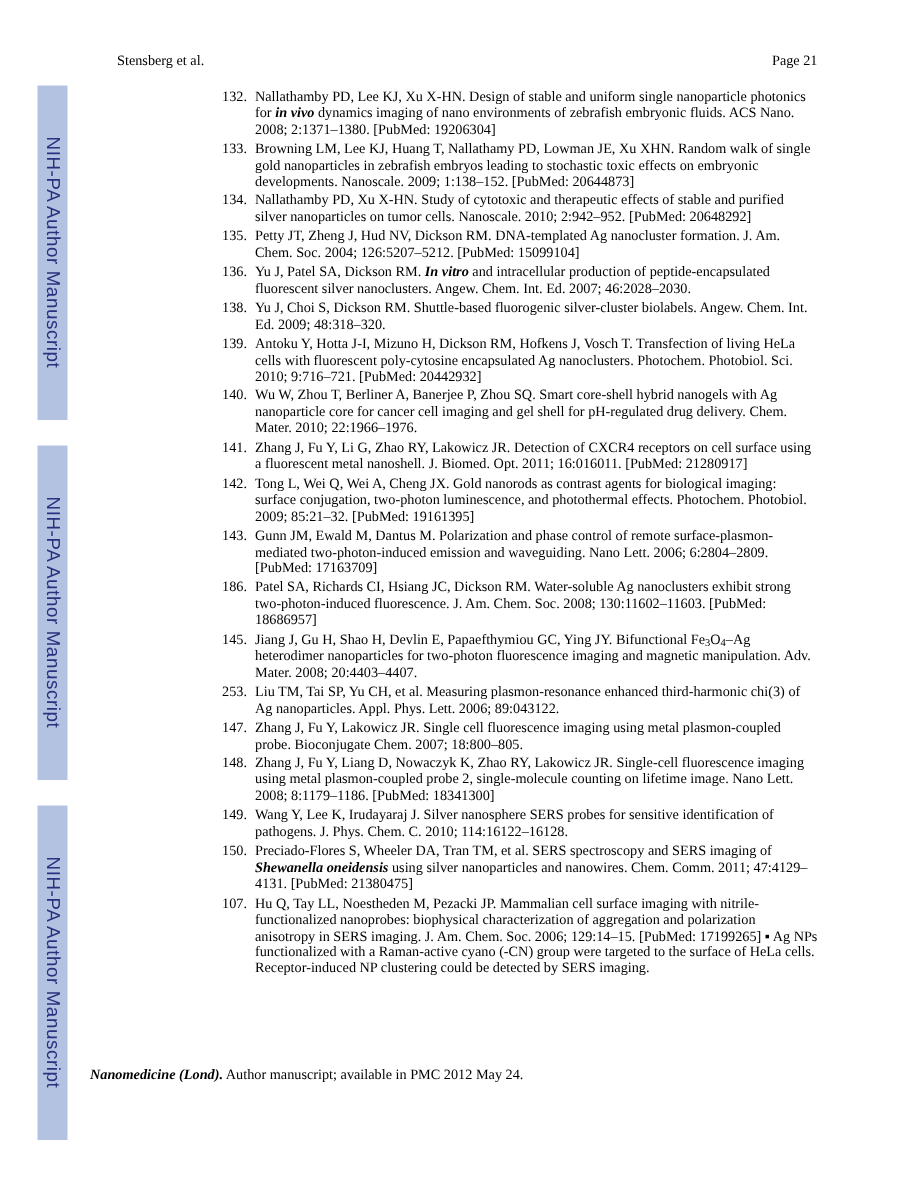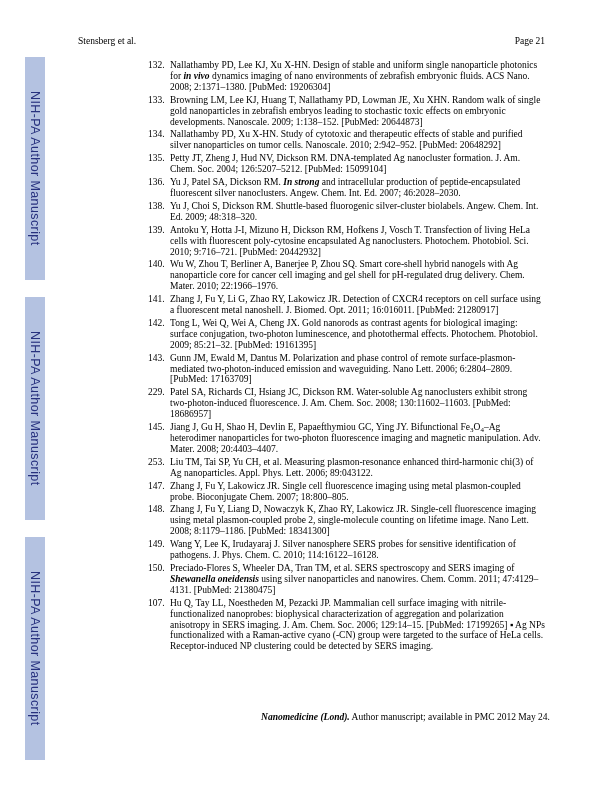--- a/index.html
+++ b/index.html
@@ -71,21 +71,21 @@
     flex: 1 1 auto;
   }
   .ref-text em, .footer-citation em { font-style: italic; font-weight: bold; }
   .ref-text sub { font-size: 7px; vertical-align: -1.5px; line-height: 0; }
   
   .page-footer {
     position: absolute;
     left: 60px;
     top: 712px;
     width: 490px;
-    text-align: right;
+    text-align: left;
     font-size: 9.5px;
   }
 </style>
 </head>
 <body>
 
 <div class="page">
 
   <div class="nihpa-bar bar1" style="background: rgb(180, 194, 225); color: rgb(39, 49, 126);">
     <span class="bar-label">NIH-PA Author Manuscript</span>
@@ -117,21 +117,21 @@
         <span class="ref-text">Nallathamby PD, Xu X-HN. Study of cytotoxic and therapeutic effects of stable and purified silver nanoparticles on tumor cells. Nanoscale. 2010; 2:942–952. [PubMed: 20648292]</span>
       </div>
 
       <div class="ref-item">
         <span class="ref-num">135.</span>
         <span class="ref-text">Petty JT, Zheng J, Hud NV, Dickson RM. DNA-templated Ag nanocluster formation. J. Am. Chem. Soc. 2004; 126:5207–5212. [PubMed: 15099104]</span>
       </div>
 
       <div class="ref-item">
         <span class="ref-num">136.</span>
-        <span class="ref-text">Yu J, Patel SA, Dickson RM. <em>In strong</em> and intracellular production of peptide-encapsulated fluorescent silver nanoclusters. Angew. Chem. Int. Ed. 2007; 46:2028–2030.</span>
+        <span class="ref-text">Yu J, Patel SA, Dickson RM. <em>In vitro</em> and intracellular production of peptide-encapsulated fluorescent silver nanoclusters. Angew. Chem. Int. Ed. 2007; 46:2028–2030.</span>
       </div>
 
 
       <div class="ref-item">
         <span class="ref-num">138.</span>
         <span class="ref-text">Yu J, Choi S, Dickson RM. Shuttle-based fluorogenic silver-cluster biolabels. Angew. Chem. Int. Ed. 2009; 48:318–320.</span>
       </div>
 
       <div class="ref-item">
         <span class="ref-num">139.</span>
@@ -152,21 +152,21 @@
         <span class="ref-num">142.</span>
         <span class="ref-text">Tong L, Wei Q, Wei A, Cheng JX. Gold nanorods as contrast agents for biological imaging: surface conjugation, two-photon luminescence, and photothermal effects. Photochem. Photobiol. 2009; 85:21–32. [PubMed: 19161395]</span>
       </div>
 
       <div class="ref-item">
         <span class="ref-num">143.</span>
         <span class="ref-text">Gunn JM, Ewald M, Dantus M. Polarization and phase control of remote surface-plasmon-mediated two-photon-induced emission and waveguiding. Nano Lett. 2006; 6:2804–2809. [PubMed: 17163709]</span>
       </div>
 
       <div class="ref-item">
-        <span class="ref-num">229.</span>
+        <span class="ref-num">186.</span>
         <span class="ref-text">Patel SA, Richards CI, Hsiang JC, Dickson RM. Water-soluble Ag nanoclusters exhibit strong two-photon-induced fluorescence. J. Am. Chem. Soc. 2008; 130:11602–11603. [PubMed: 18686957]</span>
       </div>
 
       <div class="ref-item">
         <span class="ref-num">145.</span>
         <span class="ref-text">Jiang J, Gu H, Shao H, Devlin E, Papaefthymiou GC, Ying JY. Bifunctional Fe<sub>3</sub>O<sub>4</sub>–Ag heterodimer nanoparticles for two-photon fluorescence imaging and magnetic manipulation. Adv. Mater. 2008; 20:4403–4407.</span>
       </div>
 
       <div class="ref-item">
         <span class="ref-num">253.</span>

